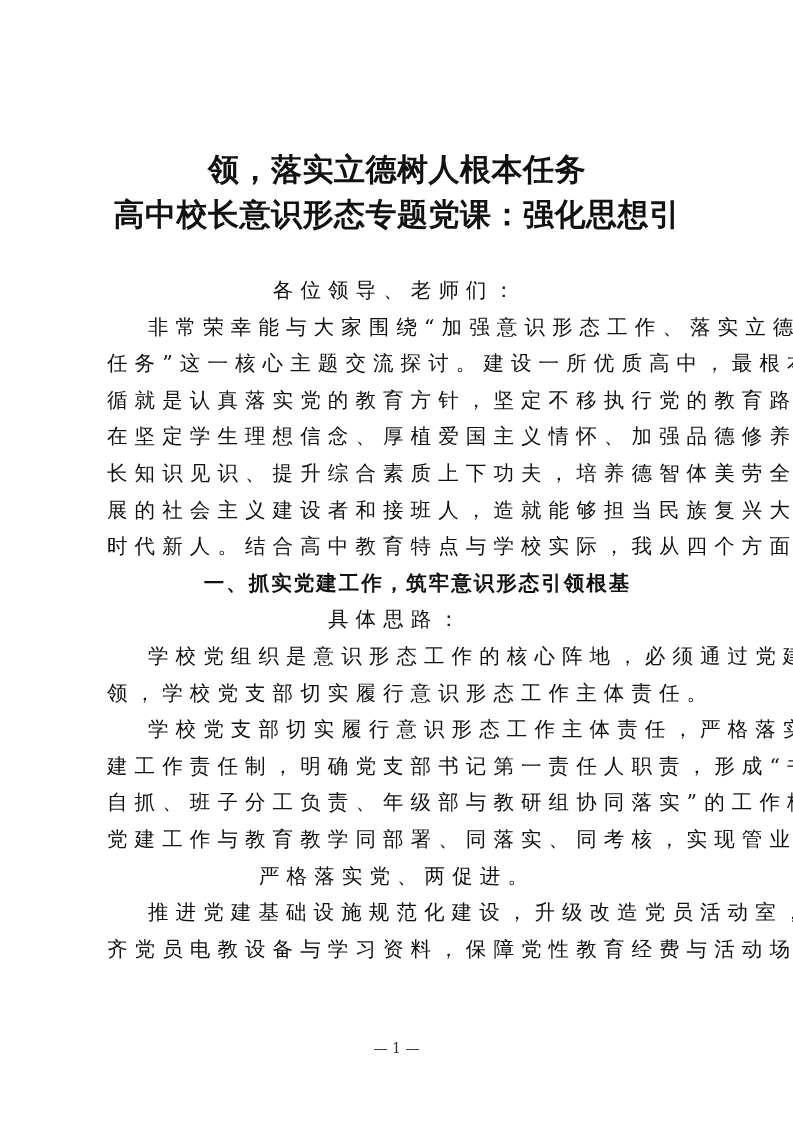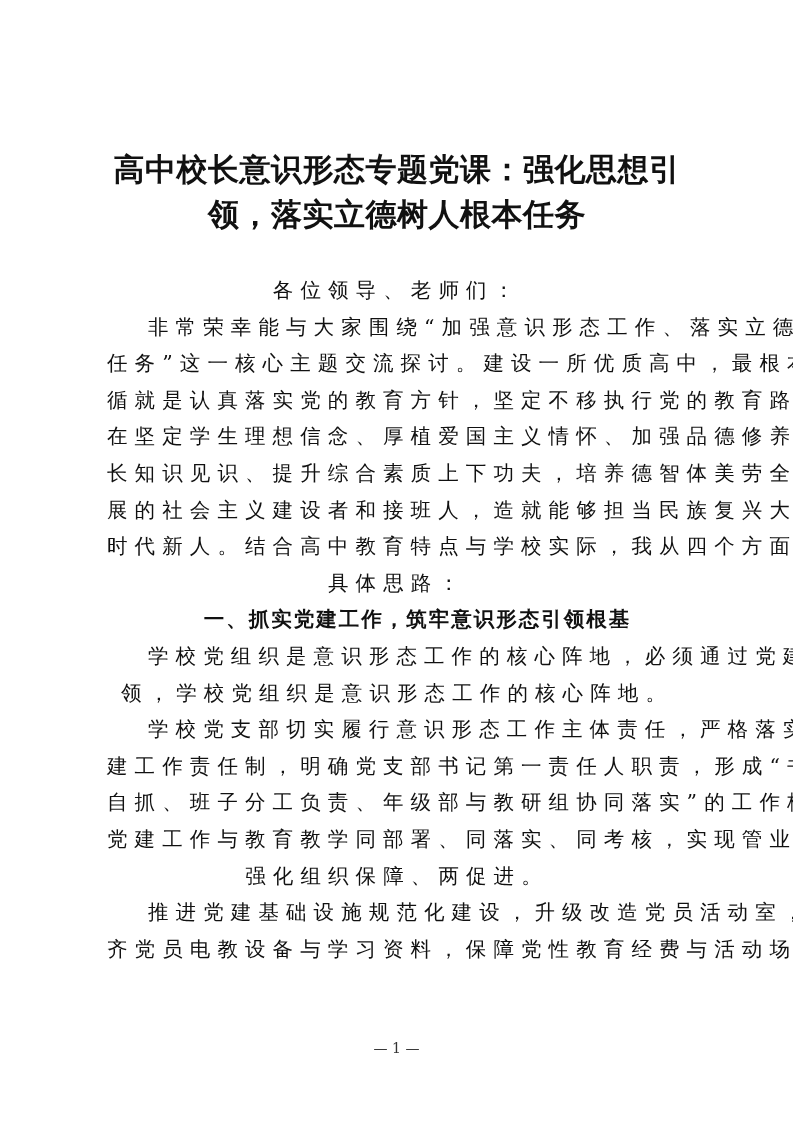--- a/index.html
+++ b/index.html
@@ -16,39 +16,39 @@
   .line.h1 { font-family: "DejaVu Sans", "Liberation Sans", sans-serif; font-weight: bold; letter-spacing: 2px; }
   .line.h2 { font-family: "DejaVu Sans", "Liberation Sans", sans-serif; font-weight: bold; letter-spacing: 2px; padding-left: 20px; }
   .footer { position: absolute; left: 0; top: 1040px; width: 793px; text-align: center;
             font-size: 14px; color: #333; }
 </style>
 </head>
 <body>
 
 <div class="page">
   <div class="title">
+    <div>领，落实立德树人根本任务</div>
     <div>高中校长意识形态专题党课：强化思想引</div>
-    <div>领，落实立德树人根本任务</div>
   </div>
   <div class="body" id="body-lines">
       <div class="line ">各位领导、老师们：</div>
       <div class="line indent">非常荣幸能与大家围绕“加强意识形态工作、落实立德树人</div>
       <div class="line ">任务”这一核心主题交流探讨。建设一所优质高中，最根本的遵</div>
       <div class="line ">循就是认真落实党的教育方针，坚定不移执行党的教育路线，</div>
       <div class="line ">在坚定学生理想信念、厚植爱国主义情怀、加强品德修养、增</div>
       <div class="line ">长知识见识、提升综合素质上下功夫，培养德智体美劳全面发</div>
       <div class="line ">展的社会主义建设者和接班人，造就能够担当民族复兴大任的</div>
       <div class="line ">时代新人。结合高中教育特点与学校实际，我从四个方面分享</div>
+      <div class="line indent h1">一、抓实党建工作，筑牢意识形态引领根基</div>
       <div class="line ">具体思路：</div>
-      <div class="line indent h1">一、抓实党建工作，筑牢意识形态引领根基</div>
       <div class="line indent">学校党组织是意识形态工作的核心阵地，必须通过党建引</div>
-      <div class="line ">领，学校党组织是意识形态工作的核心阵地。</div>
+      <div class="line ">领，学校党支部切实履行意识形态工作主体责任。</div>
       <div class="line indent">学校党支部切实履行意识形态工作主体责任，严格落实党</div>
       <div class="line ">建工作责任制，明确党支部书记第一责任人职责，形成“书记亲</div>
       <div class="line ">自抓、班子分工负责、年级部与教研组协同落实”的工作格局。</div>
       <div class="line ">党建工作与教育教学同部署、同落实、同考核，实现管业务与</div>
-      <div class="line ">强化组织保障、两促进。</div>
+      <div class="line ">严格落实党、两促进。</div>
       <div class="line indent">推进党建基础设施规范化建设，升级改造党员活动室，配</div>
       <div class="line ">齐党员电教设备与学习资料，保障党性教育经费与活动场所到</div>
     </div>
 </div>
 
 <div class="footer">— 1 —</div>
 
 </body></html>

